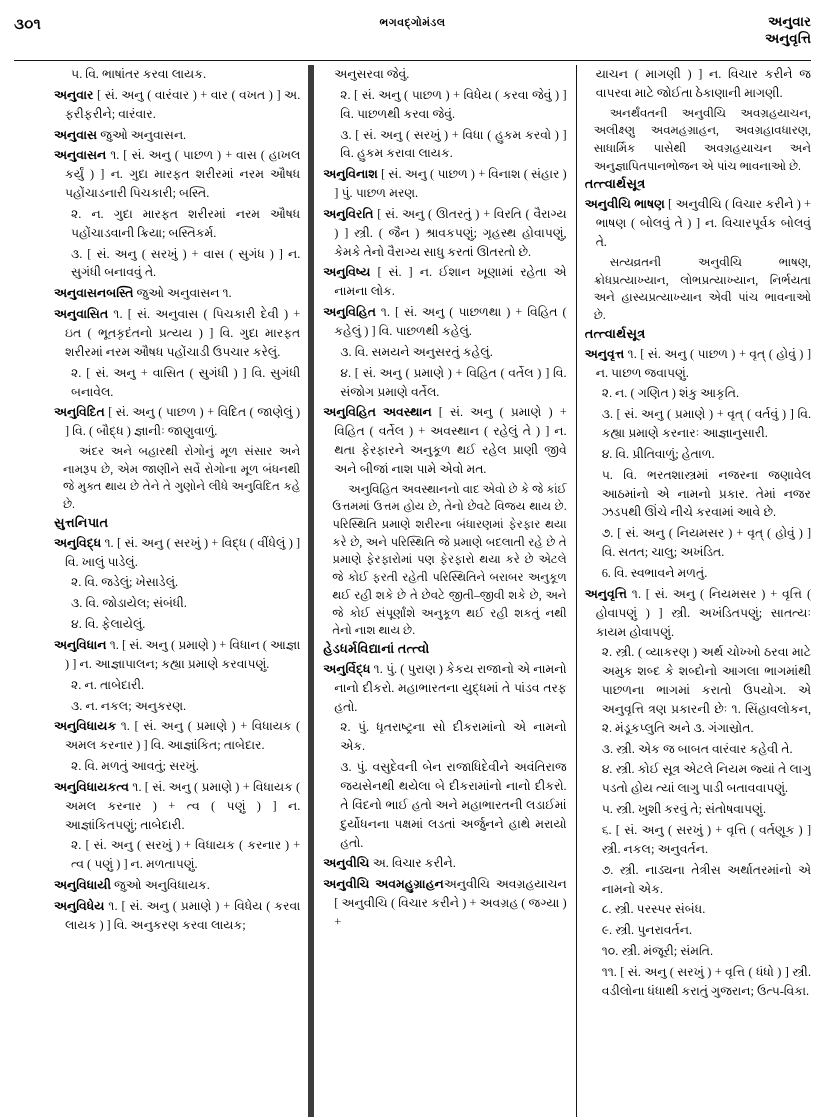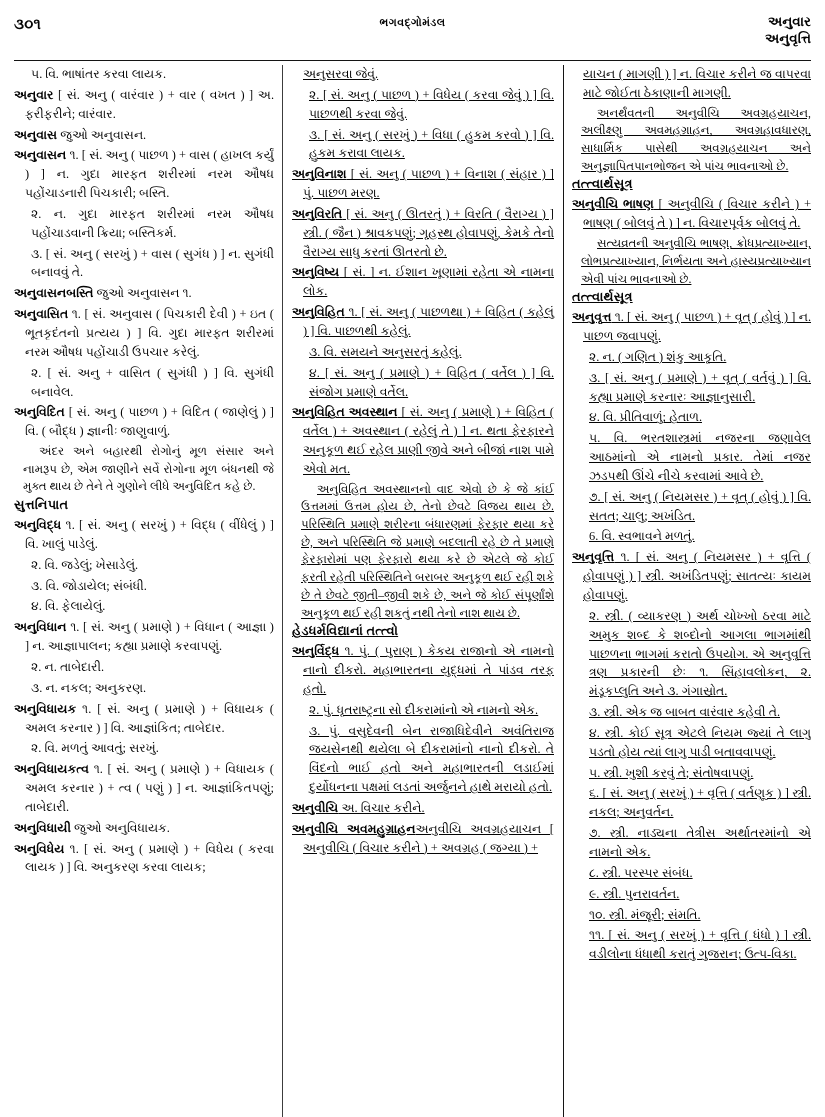--- a/index.html
+++ b/index.html
@@ -60,28 +60,29 @@
   
   .rule-top {
     border-top: 1px solid #1a1a1a;
     margin: 2px 0 0 0;
     height: 0;
   }
   .columns {
     display: flex;
     height: 1052px;
     margin-top: 4px;
+    margin-left: 40px;
   }
   .col {
     box-sizing: border-box;
     overflow: hidden;
   }
   .col-1 { width: 268px; padding-right: 8px; }
-  .col-2 { width: 282px; padding: 0 9px;  border-left: 1px solid #404040; border-right: 1px solid #1a1a1a; text-decoration: underline; }
-  .col-3 { width: 247px; padding-left: 8px; text-decoration: underline; }
+  .col-2 { width: 282px; padding: 0 9px;  border-left: 6px solid #404040; border-right: 1px solid #1a1a1a; }
+  .col-3 { width: 247px; padding-left: 8px; }
 
   
   .entry {
     margin: 0 0 2px 0;
     font-size: 12.4px;
     line-height: 1.52;
     text-align: justify;
     text-justify: inter-word;
     text-indent: 0;
   }
@@ -150,20 +151,21 @@
         <p class="entry hang"><span class="headword">અનુવિદ્ધ</span><span> ૧. [ સં. અનુ ( સરખું ) + વિદ્ધ ( વીંધેલું ) ] વિ. ખાલું પાડેલું.</span></p>
         <p class="entry sense">૨. વિ. જડેલું; ખેસાડેલું.</p>
         <p class="entry sense">૩. વિ. જોડાયેલ; સંબંધી.</p>
         <p class="entry sense">૪. વિ. ફેલાયેલું.</p>
         <p class="entry hang"><span class="headword">અનુવિધાન</span><span> ૧. [ સં. અનુ ( પ્રમાણે ) + વિધાન ( આજ્ઞા ) ] ન. આજ્ઞાપાલન; કહ્યા પ્રમાણે કરવાપણું.</span></p>
         <p class="entry sense">૨. ન. તાબેદારી.</p>
         <p class="entry sense">૩. ન. નકલ; અનુકરણ.</p>
         <p class="entry hang"><span class="headword">અનુવિધાયક</span><span> ૧. [ સં. અનુ ( પ્રમાણે ) + વિધાયક ( અમલ કરનાર ) ] વિ. આજ્ઞાંકિત; તાબેદાર.</span></p>
         <p class="entry sense">૨. વિ. મળતું આવતું; સરખું.</p>
         <p class="entry hang"><span class="headword">અનુવિધાયકત્વ</span><span> ૧. [ સં. અનુ ( પ્રમાણે ) + વિધાયક ( અમલ કરનાર ) + ત્વ ( પણું ) ] ન. આજ્ઞાંકિતપણું; તાબેદારી.</span></p>
+        <p class="entry sense">૨. [ સં. અનુ ( સરખું ) + વિધાયક ( કરનાર ) + ત્વ ( પણું ) ] ન. મળતાપણું.</p>
         <p class="entry hang"><span class="headword">અનુવિધાયી</span><span> જુઓ અનુવિધાયક.</span></p>
         <p class="entry hang"><span class="headword">અનુવિધેય</span><span> ૧. [ સં. અનુ ( પ્રમાણે ) + વિધેય ( કરવા લાયક ) ] વિ. અનુકરણ કરવા લાયક;</span></p>
       </div>
     <div class="col col-2">
         <p class="entry cont">અનુસરવા જેવું.</p>
         <p class="entry sense">૨. [ સં. અનુ ( પાછળ ) + વિધેય ( કરવા જેવું ) ] વિ. પાછળથી કરવા જેવું.</p>
         <p class="entry sense">૩. [ સં. અનુ ( સરખું ) + વિધા ( હુકમ કરવો ) ] વિ. હુકમ કરાવા લાયક.</p>
         <p class="entry hang"><span class="headword">અનુવિનાશ</span><span> [ સં. અનુ ( પાછળ ) + વિનાશ ( સંહાર ) ] પું. પાછળ મરણ.</span></p>
         <p class="entry hang"><span class="headword">અનુવિરતિ</span><span> [ સં. અનુ ( ઊતરતું ) + વિરતિ ( વૈરાગ્ય ) ] સ્ત્રી. ( જૈન ) શ્રાવકપણું; ગૃહસ્થ હોવાપણું, કેમકે તેનો વૈરાગ્ય સાધુ કરતાં ઊતરતો છે.</span></p>
         <p class="entry hang"><span class="headword">અનુવિષ્ય</span><span> [ સં. ] ન. ઈશાન ખૂણામાં રહેતા એ નામના લોક.</span></p>

